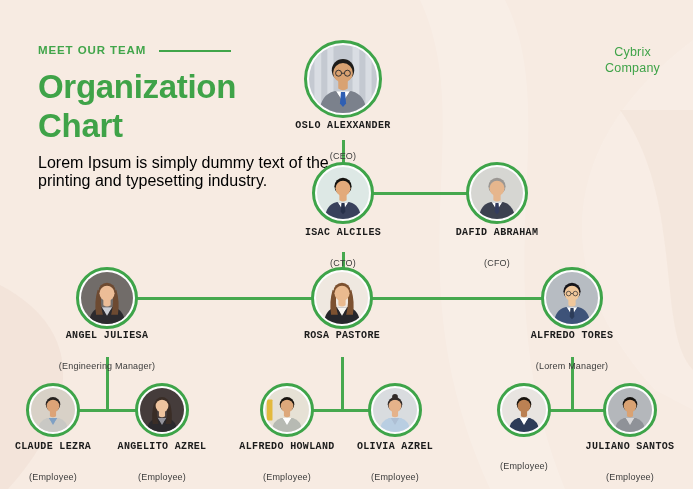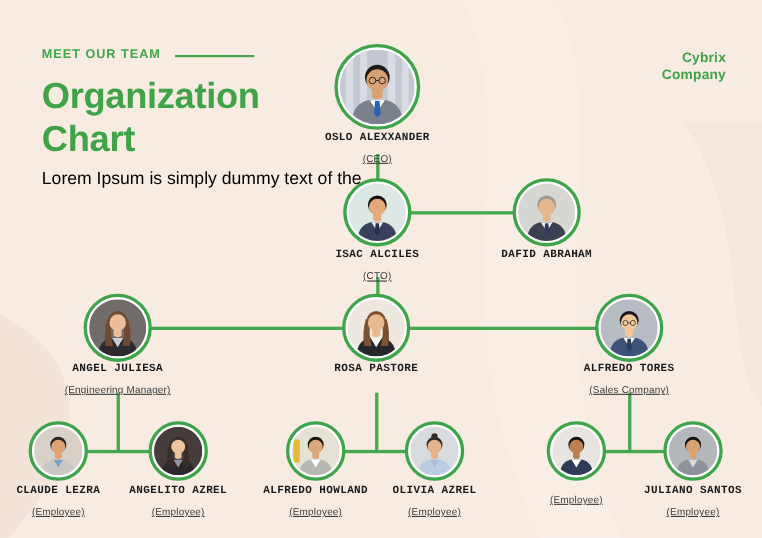--- a/index.html
+++ b/index.html
@@ -12,33 +12,33 @@
 
   
   .hdr { position:absolute; left:38px; top:44px; width:300px; }
   .kicker-row { display:flex; align-items:center; gap:13px; }
   .kicker { color:#41a54a; font-weight:700; font-size:11.5px; letter-spacing:.9px; }
   .kicker-line { width:72px; height:2px; background:#41a54a; margin-top:1px; }
   .title { margin:11px 0 0; color:#3fa348; font-size:33px; line-height:39px;
            font-weight:700; letter-spacing:-.3px; }
   .subtitle { margin:9px 0 0; font-size:9px; line-height:15.5px; color:#4a453f; }
 
-  .logo { position:absolute; right:33px; top:44px; text-align:right;
-          color:#3fa348; font-weight:700; font-size:12.5px; line-height:16px;
+  .logo { position:absolute; right:33px; top:44px; text-align:center;
+          color:#3fa348; font-weight:400; font-size:12.5px; line-height:16px;
           letter-spacing:.2px; }
 
   
   .ln { position:absolute; background:#46a84e; }
   .circ { position:absolute; box-sizing:border-box; border-radius:50%;
           border:3px solid #3ea449; background:#fdfdfd; padding:2px; }
   .ph { width:100%; height:100%; border-radius:50%; overflow:hidden; }
   .ph svg { display:block; }
   .plabel { position:absolute; width:170px; text-align:center; }
   .pname { font-size:10px; font-weight:700; letter-spacing:.35px; color:#1b1b1b;font-family:Liberation Mono, monospace; }
-  .prole { font-size:9px; color:#3b3b3b; margin-top:8px; letter-spacing:.2px;text-decoration:underline; }
+  .prole { font-size:9px; color:#3b3b3b; margin-top:20px; letter-spacing:.2px; }
 </style>
 </head>
 <body>
 
 <div class="poster">
 
   <svg class="decor" width="693" height="489" viewBox="0 0 693 489">
     <path d="M420 0 C480 130 390 270 490 489 L565 489 C480 280 565 120 505 0 Z" fill="#ffffff" opacity="0.16"></path>
     <path d="M693 40 C560 140 545 270 655 390 L693 410 Z" fill="#ffffff" opacity="0.13"></path>
     <path d="M620 110 C685 200 655 330 693 370 L693 110 Z" fill="#eedccf" opacity="0.35"></path>
@@ -50,20 +50,21 @@
       <span class="kicker">MEET OUR TEAM</span>
       <span class="kicker-line"></span>
     </div>
     <h1 class="title">
       <div>Organization</div>
       <div>Chart</div>
     </h1>
     <p class="subtitle">
       </p>
       <div>Lorem Ipsum is simply dummy text of the</div>
+      <div>printing and typesetting industry.</div>
     <p></p>
   </div>
 
   <div class="logo">
     <div>Cybrix</div>
     <div>Company</div>
   </div>
 
   <div id="org">
       <div class="ln" style="left: 341.5px; top: 140px; width: 3px; height: 26px;"></div>
@@ -136,20 +137,21 @@
             <path d="M39 68 L46 78 L40.5 83 L34.5 70 Z" fill="#3c4150"></path>
             <path d="M61 68 L54 78 L59.5 83 L65.5 70 Z" fill="#3c4150"></path>
             <path d="M43 52 h14 v12 q-7 5 -14 0 Z" fill="#e6b68d"></path>
             <circle cx="50" cy="37" r="16.5" fill="#9b9793"></circle>
             <circle cx="50" cy="41" r="14.5" fill="#e6b68d"></circle>
           </svg>
         </div>
       </div>
       <div class="plabel" style="left: 412px; top: 227px;">
         <div class="pname">DAFID ABRAHAM</div>
+        <div class="prole">(CFO)</div>
       </div>
       <div class="circ" style="left: 76px; top: 267px; width: 62px; height: 62px;">
         <div class="ph">
           <svg viewBox="0 0 100 100" width="100%" height="100%" preserveAspectRatio="none">
             <rect width="100" height="100" fill="#716c69"></rect>
             <path d="M15 100 Q17 73 37 68 L63 68 Q83 73 85 100 Z" fill="#2c2a2e"></path>
             <path d="M40 68 L50 84 L60 68 Z" fill="#ccced4"></path>
             <path d="M39 68 L46 78 L40.5 83 L34.5 70 Z" fill="#2c2a2e"></path>
             <path d="M61 68 L54 78 L59.5 83 L65.5 70 Z" fill="#2c2a2e"></path>
             <path d="M32 34 Q25 58 29 82 L42 82 Q36 58 40 40 Z" fill="#6d4a31"></path>
@@ -198,21 +200,21 @@
             <g stroke="#23252a" stroke-width="1.3" fill="none">
               <circle cx="43.5" cy="41.5" r="4.4"></circle>
               <circle cx="56.5" cy="41.5" r="4.4"></circle>
               <path d="M47.9 41.5 h4.2"></path>
             </g>
           </svg>
         </div>
       </div>
       <div class="plabel" style="left: 487px; top: 330px;">
         <div class="pname">ALFREDO TORES</div>
-        <div class="prole">(Sales Company)</div>
+        <div class="prole">(Lorem Manager)</div>
       </div>
       <div class="circ" style="left: 26px; top: 383px; width: 54px; height: 54px;">
         <div class="ph">
           <svg viewBox="0 0 100 100" width="100%" height="100%" preserveAspectRatio="none">
             <rect width="100" height="100" fill="#d8d1c7"></rect>
             <path d="M15 100 Q17 73 37 68 L63 68 Q83 73 85 100 Z" fill="#c9c8c4"></path>
             <path d="M40 68 L50 84 L60 68 Z" fill="#7fa0c4"></path>
             <path d="M39 68 L46 78 L40.5 83 L34.5 70 Z" fill="#c9c8c4"></path>
             <path d="M61 68 L54 78 L59.5 83 L65.5 70 Z" fill="#c9c8c4"></path>
             <path d="M43 52 h14 v12 q-7 5 -14 0 Z" fill="#dca377"></path>

